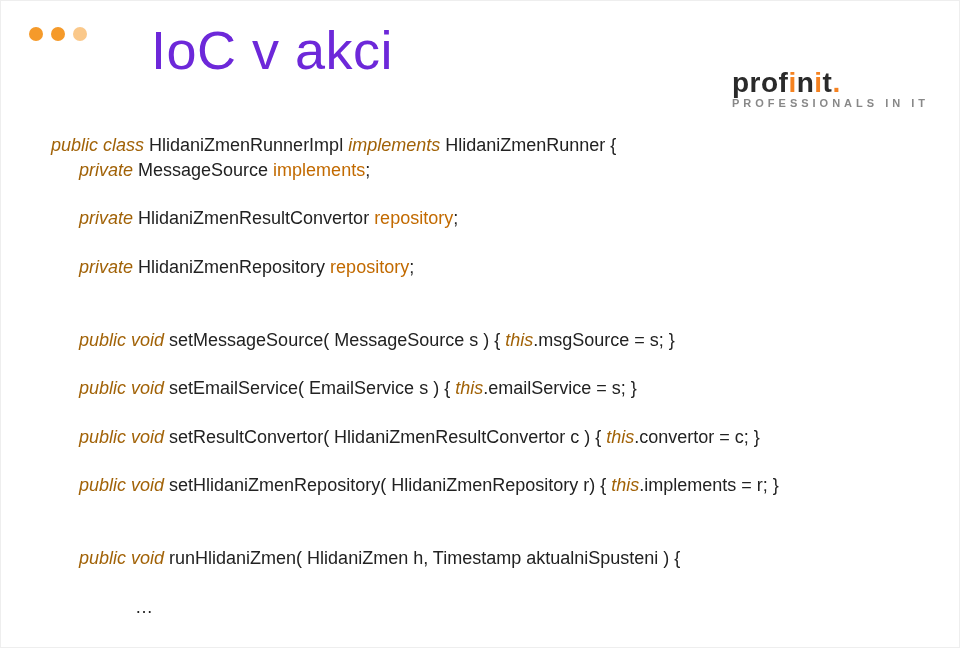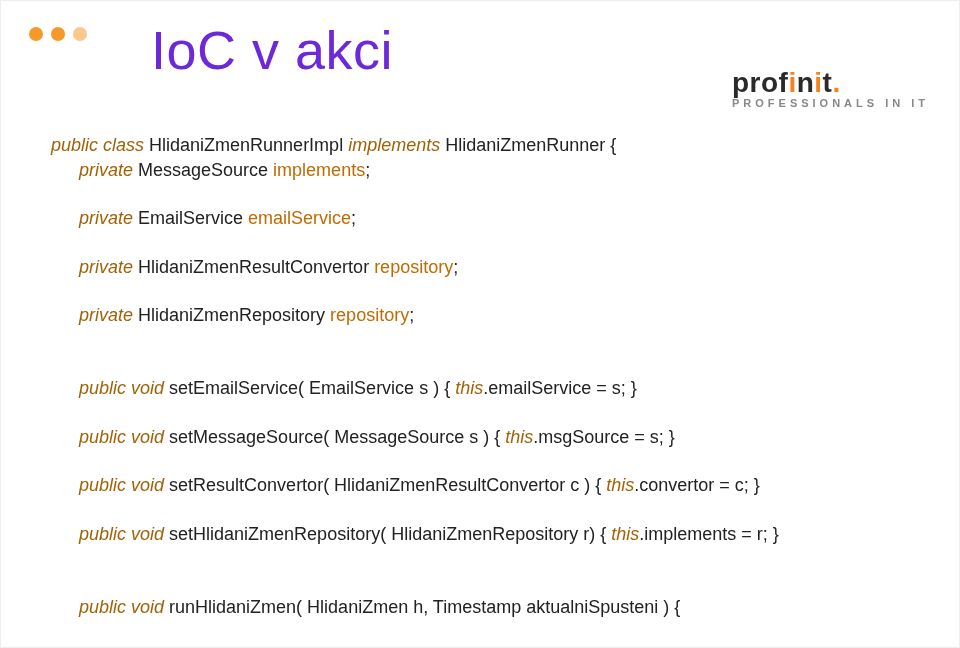--- a/index.html
+++ b/index.html
@@ -57,26 +57,25 @@
       </span>
     </div>
     <div class="logo-tag">PROFESSIONALS IN IT</div>
   </div>
 
   <div class="title">IoC v akci</div>
 
   <div class="code">
 <span class="nowrap"><span class="kw">public class</span><span> HlidaniZmenRunnerImpl </span><span class="kw">implements</span><span> HlidaniZmenRunner {</span></span>
 <span class="body-indent nowrap"><span class="kw">private</span><span> MessageSource </span><span class="hl">implements</span><span>;</span></span>
-<span class="body-indent nowrap"><span class="kw">private</span><span> EmailService </span><span class="hl">emailService</span><span>;</span></span>
 <span class="body-indent nowrap"><span class="kw">private</span><span> HlidaniZmenResultConvertor </span><span class="hl">repository</span><span>;</span></span>
 <span class="body-indent nowrap"><span class="kw">private</span><span> HlidaniZmenRepository </span><span class="hl">repository</span><span>;</span></span>
 
+<span class="body-indent nowrap"><span class="kw">public void</span><span> setMessageSource( MessageSource s ) { </span><span class="kw">this</span><span>.msgSource = s; }</span></span>
 <span class="body-indent nowrap"><span class="kw">public void</span><span> setEmailService( EmailService s ) { </span><span class="kw">this</span><span>.emailService = s; }</span></span>
-<span class="body-indent nowrap"><span class="kw">public void</span><span> setMessageSource( MessageSource s ) { </span><span class="kw">this</span><span>.msgSource = s; }</span></span>
 <span class="body-indent nowrap"><span class="kw">public void</span><span> setResultConvertor( HlidaniZmenResultConvertor c ) { </span><span class="kw">this</span><span>.convertor = c; }</span></span>
 <span class="body-indent nowrap"><span class="kw">public void</span><span> setHlidaniZmenRepository( HlidaniZmenRepository r) { </span><span class="kw">this</span><span>.implements = r; }</span></span>
 
 <span class="body-indent nowrap"><span class="kw">public void</span><span> runHlidaniZmen( HlidaniZmen h, Timestamp aktualniSpusteni ) {</span></span>
 <span class="indent3">…</span>
 
 
 
 
 

